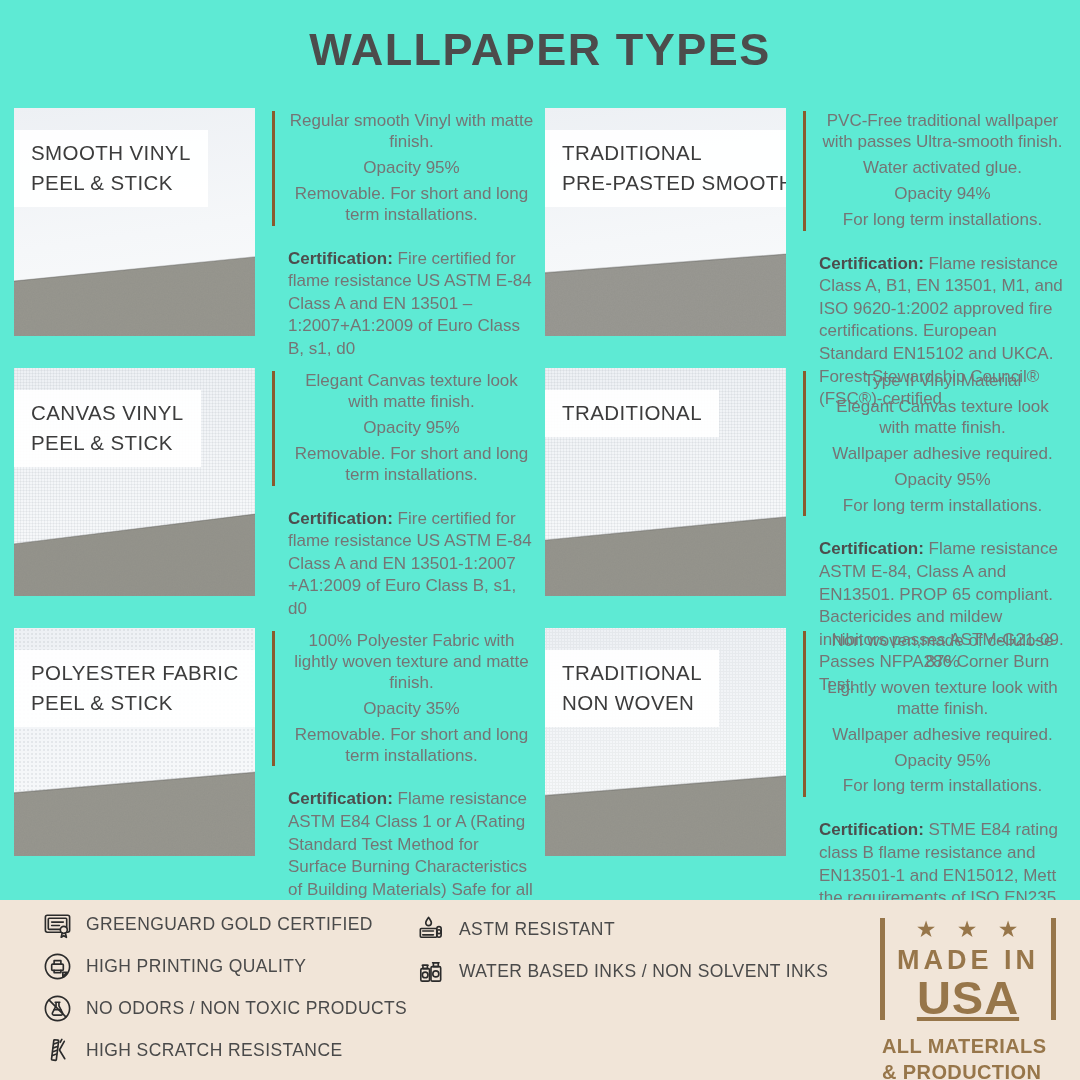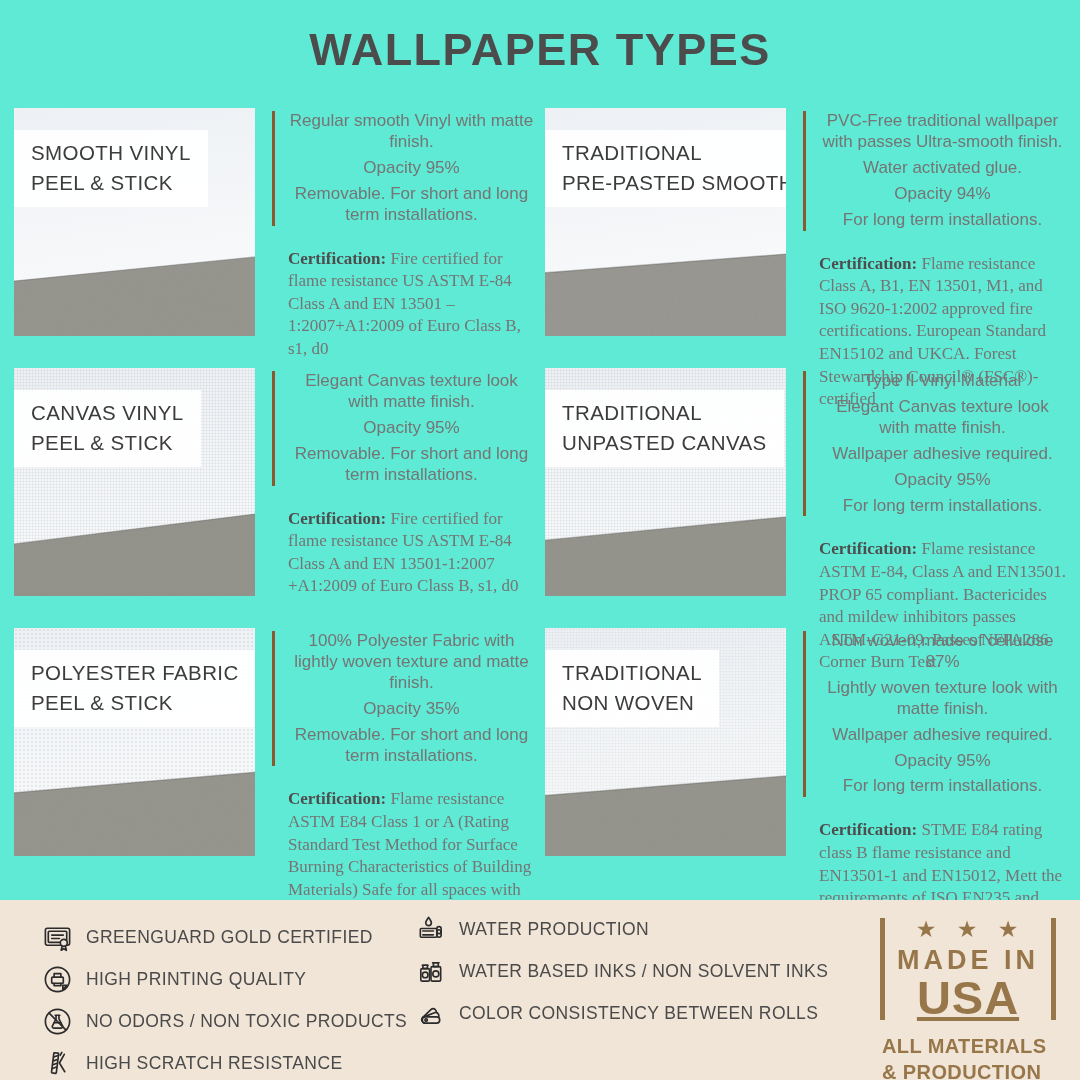--- a/index.html
+++ b/index.html
@@ -31,26 +31,26 @@
   .floor { position:absolute; left:0; top:0; width:100%; height:100%; }
 
   .label-box { position:absolute; left:0; top:22px; background:rgba(255,255,255,0.93);
                padding:8px 17px 9px 17px; font-size:20.5px; line-height:1.47;
                letter-spacing:0.4px; color:#3c3c3c; white-space:nowrap; }
 
   .textcol { position:absolute; left:258px; top:3px; right:0; }
   .desc { border-left:3px solid #8a5a2e; padding-left:13px; }
   .desc p { margin:0 0 5px 0; font-size:17px; line-height:1.23; color:#757575;text-align:center; }
   .desc p:last-child { margin-bottom:0; }
-  .cert { margin:22px 0 0 0; padding-left:16px; font-size:17px; line-height:1.33; color:#757575;font-family:Liberation Serif, serif; }
+  .cert { margin:22px 0 0 0; padding-left:16px; font-size:17px; line-height:1.33; color:#757575; }
   .cert b { color:#4d4d4d; font-weight:700; }
 
   .footer { position:absolute; left:0; top:900px; width:1080px; height:180px; background:#f1e5d8; }
   .featcol { position:absolute; display:flex; flex-direction:column; gap:10px; }
-  .featcol.left { left:42px;  top:21px;text-align:center; }
+  .featcol.left { left:42px;  top:8px;text-align:center; }
   .featcol.mid  { left:415px; top:13px; }
   .feat { display:flex; align-items:center; gap:13px; height:32px; }
   .feat svg { width:31px; height:31px; flex:0 0 auto; }
   .flabel { font-size:17.5px; letter-spacing:0.4px; color:#4a4a4a; }
 
   .badge { position:absolute; left:880px; top:18px; color:#97764a; width:190px; }
   .badge-core { display:inline-block; border-left:5px solid #97764a; border-right:5px solid #97764a;
                 padding:0 12px; text-align:center; }
   .badge-stars  { font-size:23px; letter-spacing:7px; line-height:1; padding-left:5px; }
   .badge-madein { font-size:27px; font-weight:700; letter-spacing:4px; line-height:1.2; margin-top:3px; }
@@ -148,21 +148,20 @@
   <section class="panel pos-4">
     <div class="photo">
       <div class="tex tex-canvas"></div>
       <svg class="floor" viewBox="0 0 241 245" preserveAspectRatio="none">
         <polygon points="0,185 241,160 241,245 0,245" fill="#96958d"></polygon>
         <polygon points="0,185 241,160 241,245 0,245" fill="#3c3c34" filter="url(#grainf)" opacity="0.45"></polygon>
         <line x1="0" y1="185" x2="241" y2="160" stroke="rgba(90,90,85,0.35)" stroke-width="1.5"></line>
       </svg>
       <div class="label-box">
         <span>TRADITIONAL</span><br>
-        <span>UNPASTED CANVAS</span>
       </div>
     </div>
     <div class="textcol">
       <div class="desc">
         <p>Type II Vinyl Material</p>
         <p>Elegant Canvas texture look with matte finish.</p>
         <p>Wallpaper adhesive required.</p>
         <p>Opacity 95%</p>
         <p>For long term installations.</p>
       </div>
@@ -270,44 +269,35 @@
     <div class="featcol mid">
       <div class="feat">
         <svg class="ic" viewBox="0 0 32 32">
           <rect x="5.5" y="15" width="17" height="9" rx="1"></rect>
           <line x1="8" y1="17.5" x2="19" y2="17.5"></line>
           <line x1="8" y1="21.5" x2="19" y2="21.5"></line>
           <rect x="22.5" y="13" width="4.5" height="11" rx="2.2"></rect>
           <path d="M24.7 16.3 a2 2 0 1 0 .1 0"></path>
           <path d="M14 3.5 c1.8 2.7 2.9 4 2.9 5.6 a2.9 2.9 0 1 1 -5.8 0 c0 -1.6 1.1 -2.9 2.9 -5.6 z"></path>
         </svg>
-        <span class="flabel">WATER PRODUCTION</span>
+        <span class="flabel">ASTM RESISTANT</span>
       </div>
       <div class="feat">
         <svg class="ic" viewBox="0 0 32 32">
           <rect x="6" y="13" width="9" height="13" rx="1.5" fill="#f1e5d8"></rect>
           <rect x="8.2" y="9.5" width="4.6" height="3.5"></rect>
           <line x1="7.5" y1="9.5" x2="13.5" y2="9.5"></line>
           <circle cx="10.5" cy="19.5" r="2.9"></circle>
           <rect x="16.5" y="11" width="10" height="15" rx="1.5" fill="#f1e5d8"></rect>
           <rect x="19" y="7" width="5" height="4"></rect>
           <line x1="18.2" y1="7" x2="24.8" y2="7"></line>
           <circle cx="21.5" cy="18.5" r="3.1"></circle>
         </svg>
         <span class="flabel">WATER BASED INKS / NON SOLVENT INKS</span>
       </div>
-      <div class="feat">
-        <svg class="ic" viewBox="0 0 32 32">
-          <rect x="7.5" y="19.5" width="18" height="6.5" rx="3.2" fill="#f1e5d8" transform="rotate(-44 10 23)"></rect>
-          <rect x="7.5" y="19.5" width="18" height="6.5" rx="3.2" fill="#f1e5d8" transform="rotate(-22 10 23)"></rect>
-          <rect x="7.5" y="19.5" width="18" height="6.5" rx="3.2" fill="#f1e5d8"></rect>
-          <circle cx="11.5" cy="22.8" r="1.3"></circle>
-        </svg>
-        <span class="flabel">COLOR CONSISTENCY BETWEEN ROLLS</span>
-      </div>
     </div>
 
     <div class="badge">
       <div class="badge-core">
         <div class="badge-stars">★ ★ ★</div>
         <div class="badge-madein">MADE IN</div>
         <div class="badge-usa">USA</div>
       </div>
       <div class="badge-sub">
         <span>ALL MATERIALS</span><br>

